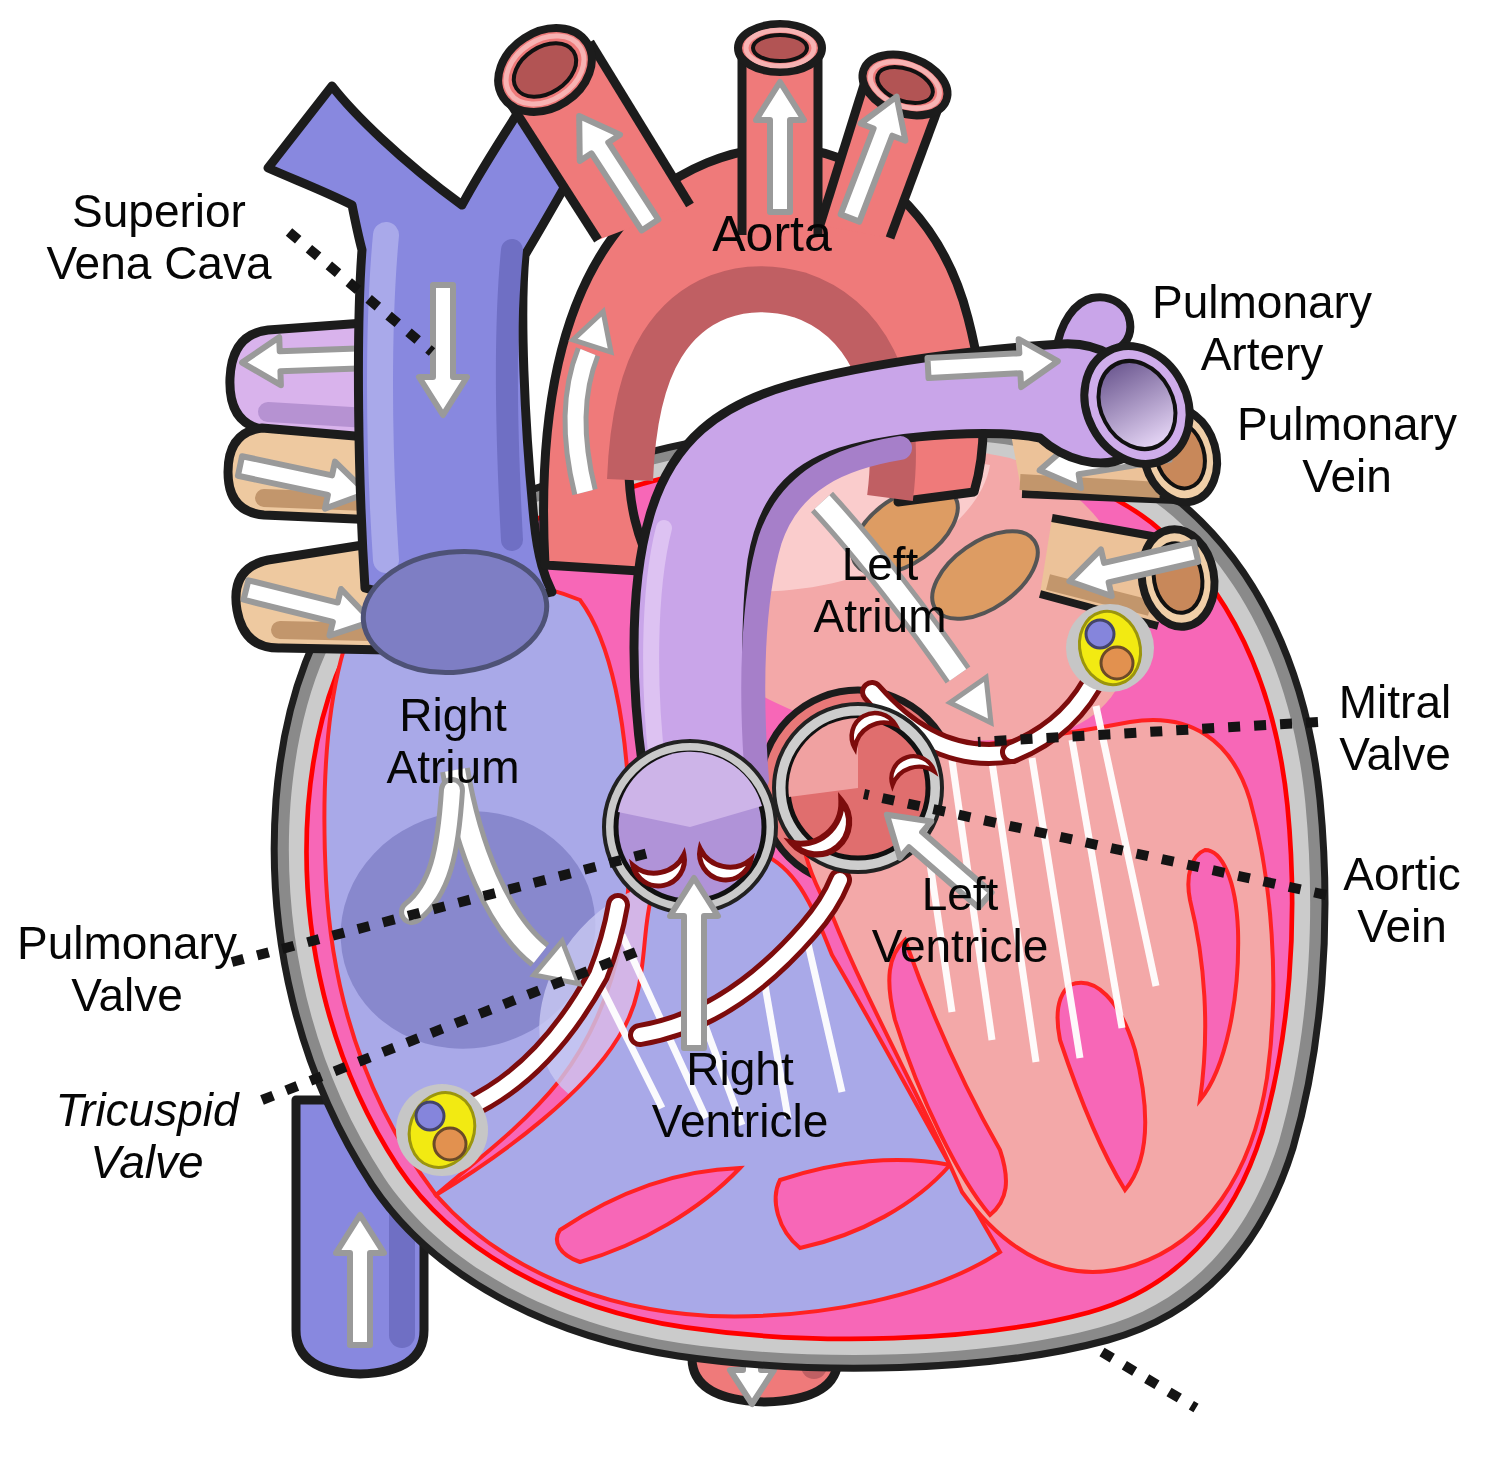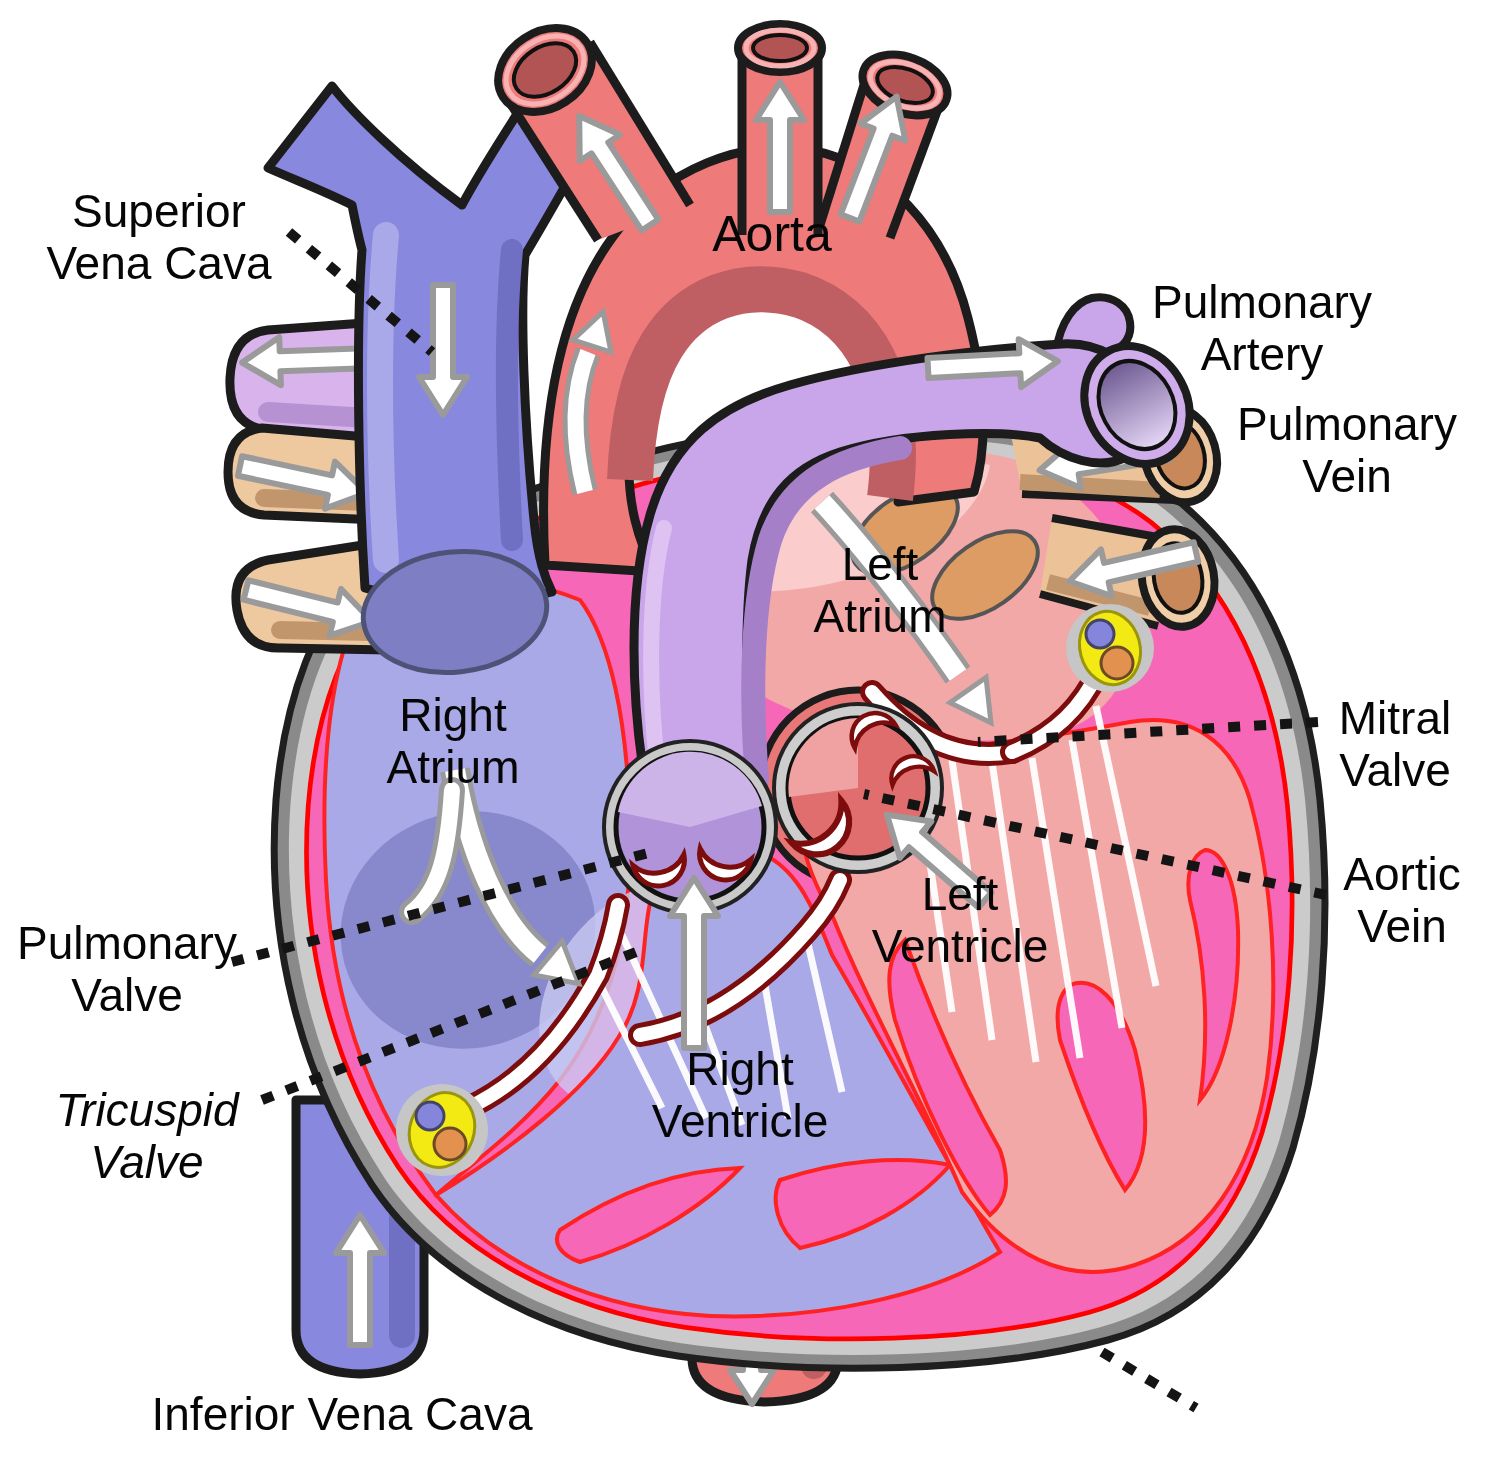--- a/index.html
+++ b/index.html
@@ -289,28 +289,27 @@
 
 <div class="lbl" style="left:159px;top:238px;">Superior
 Vena Cava</div>
 <div class="lbl lbl--big" style="left:772px;top:234px;">Aorta</div>
 <div class="lbl" style="left:1262px;top:329px;">Pulmonary
 Artery</div>
 <div class="lbl" style="left:1347px;top:451px;">Pulmonary
 Vein</div>
 <div class="lbl" style="left:880px;top:591px;">Left
 Atrium</div>
-<div class="lbl" style="left:1395px;top:729px;margin-top:16px;">Mitral
+<div class="lbl" style="left:1395px;top:729px;">Mitral
 Valve</div>
 <div class="lbl" style="left:1402px;top:901px;">Aortic
 Vein</div>
 <div class="lbl" style="left:960px;top:921px;">Left
 Ventricle</div>
 <div class="lbl" style="left:453px;top:742px;">Right
 Atrium</div>
 <div class="lbl" style="left:127px;top:970px;">Pulmonary
 Valve</div>
 <div class="lbl" style="left:147px;top:1137px;font-style:italic;">Tricuspid
 Valve</div>
 <div class="lbl" style="left:740px;top:1096px;">Right
 Ventricle</div>
-<div class="lbl" style="left:342px;top:1415px;">Inferior Vena Cava</div>
 </div>
 
 </body></html>

